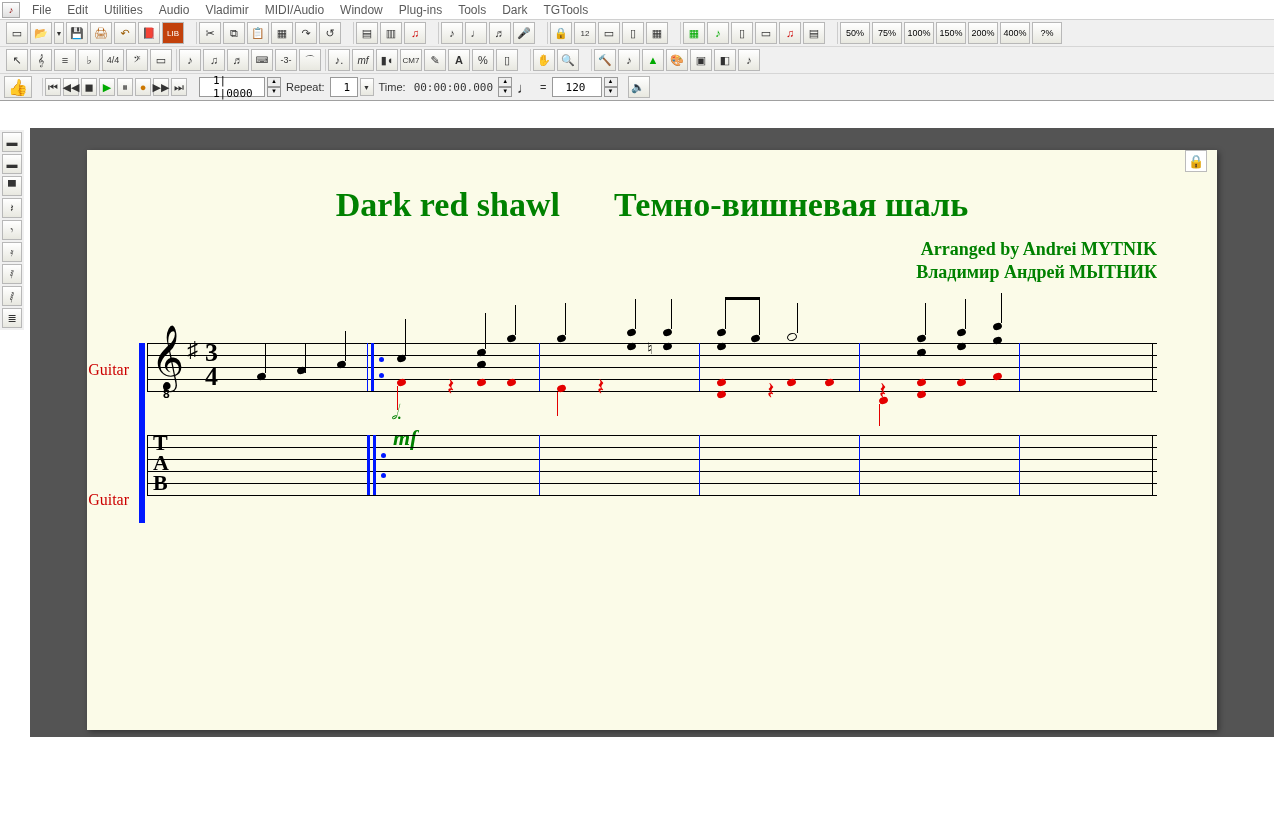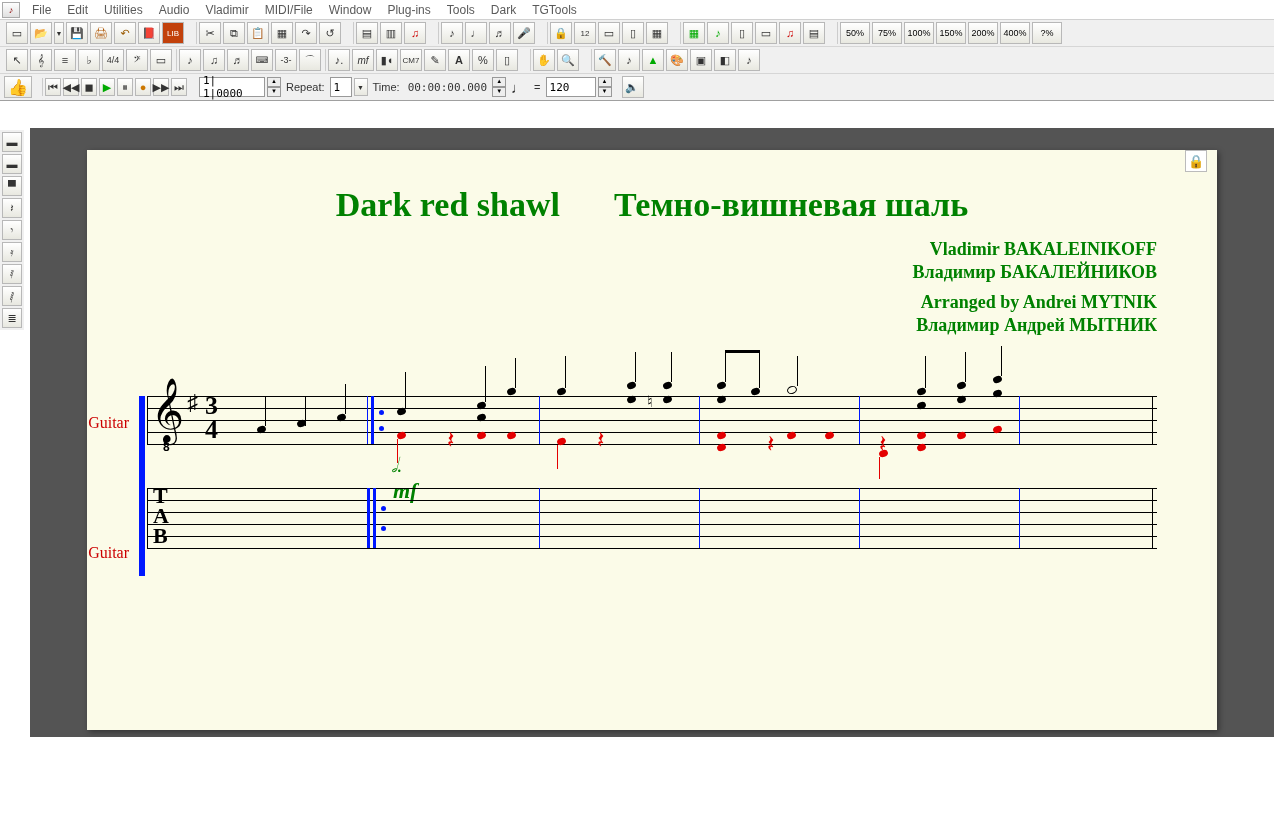--- a/index.html
+++ b/index.html
@@ -60,21 +60,21 @@
     cursor:pointer;
     color:#333;
   }
   .tbtn.big{width:28px;}
   .tsep{width:6px;height:22px;}
   .tgroup{display:flex;gap:2px;padding:0 2px;border-left:1px solid #ccc;}
   .tgroup:first-child{border-left:none;}
   .tlabel{font-size:11px;color:#333;padding:0 3px;}
   .tinput{
     height:20px;border:1px solid #999;background:#fff;
-    font-size:11px;font-family:monospace;padding:0 3px;
+    font-size:11px;font-family:monospace;padding:0 13px;
     display:inline-flex;align-items:center;
   }
   .spin{width:14px;display:flex;flex-direction:column;}
   .spin div{height:10px;border:1px solid #999;background:#eee;font-size:6px;text-align:center;line-height:7px;cursor:pointer;}
   .zoombtn{
     width:30px;height:22px;border:1px solid #b8b8b8;
     background:linear-gradient(#ffffff,#e8e8e0);
     font-size:9px;display:flex;align-items:center;justify-content:center;cursor:pointer;
   }
 
@@ -197,21 +197,21 @@
 </head>
 <body>
 
 <div class="menubar">
   <div class="mlogo">♪</div>
   <span class="mi">File</span>
   <span class="mi">Edit</span>
   <span class="mi">Utilities</span>
   <span class="mi">Audio</span>
   <span class="mi">Vladimir</span>
-  <span class="mi">MIDI/File</span>
+  <span class="mi">MIDI/Audio</span>
   <span class="mi">Window</span>
   <span class="mi">Plug-ins</span>
   <span class="mi">Tools</span>
   <span class="mi">Dark</span>
   <span class="mi">TGTools</span>
 </div>
 
 <div class="toolbars">
 
   <div class="tbrow">
@@ -376,24 +376,20 @@
 <div class="workspace">
   <div class="page">
 
     <div class="title">
       <span>Dark red shawl</span>
       <span>Темно-вишневая шаль</span>
     </div>
 
     <div class="credits">
       <div class="block">
-        <div>Vladimir BAKALEINIKOFF</div>
-        <div>Владимир БАКАЛЕЙНИКОВ</div>
-      </div>
-      <div class="block">
         <div>Arranged by Andrei MYTNIK</div>
         <div>Владимир Андрей МЫТНИК</div>
       </div>
     </div>
 
     <div class="lockicon">🔒</div>
 
     <div class="staffwrap" style="margin-top:60px;">
       <div class="stafflabel" style="top:18px;">Guitar</div>
       <div class="bracket" style="height:180px;top:0;"></div>

